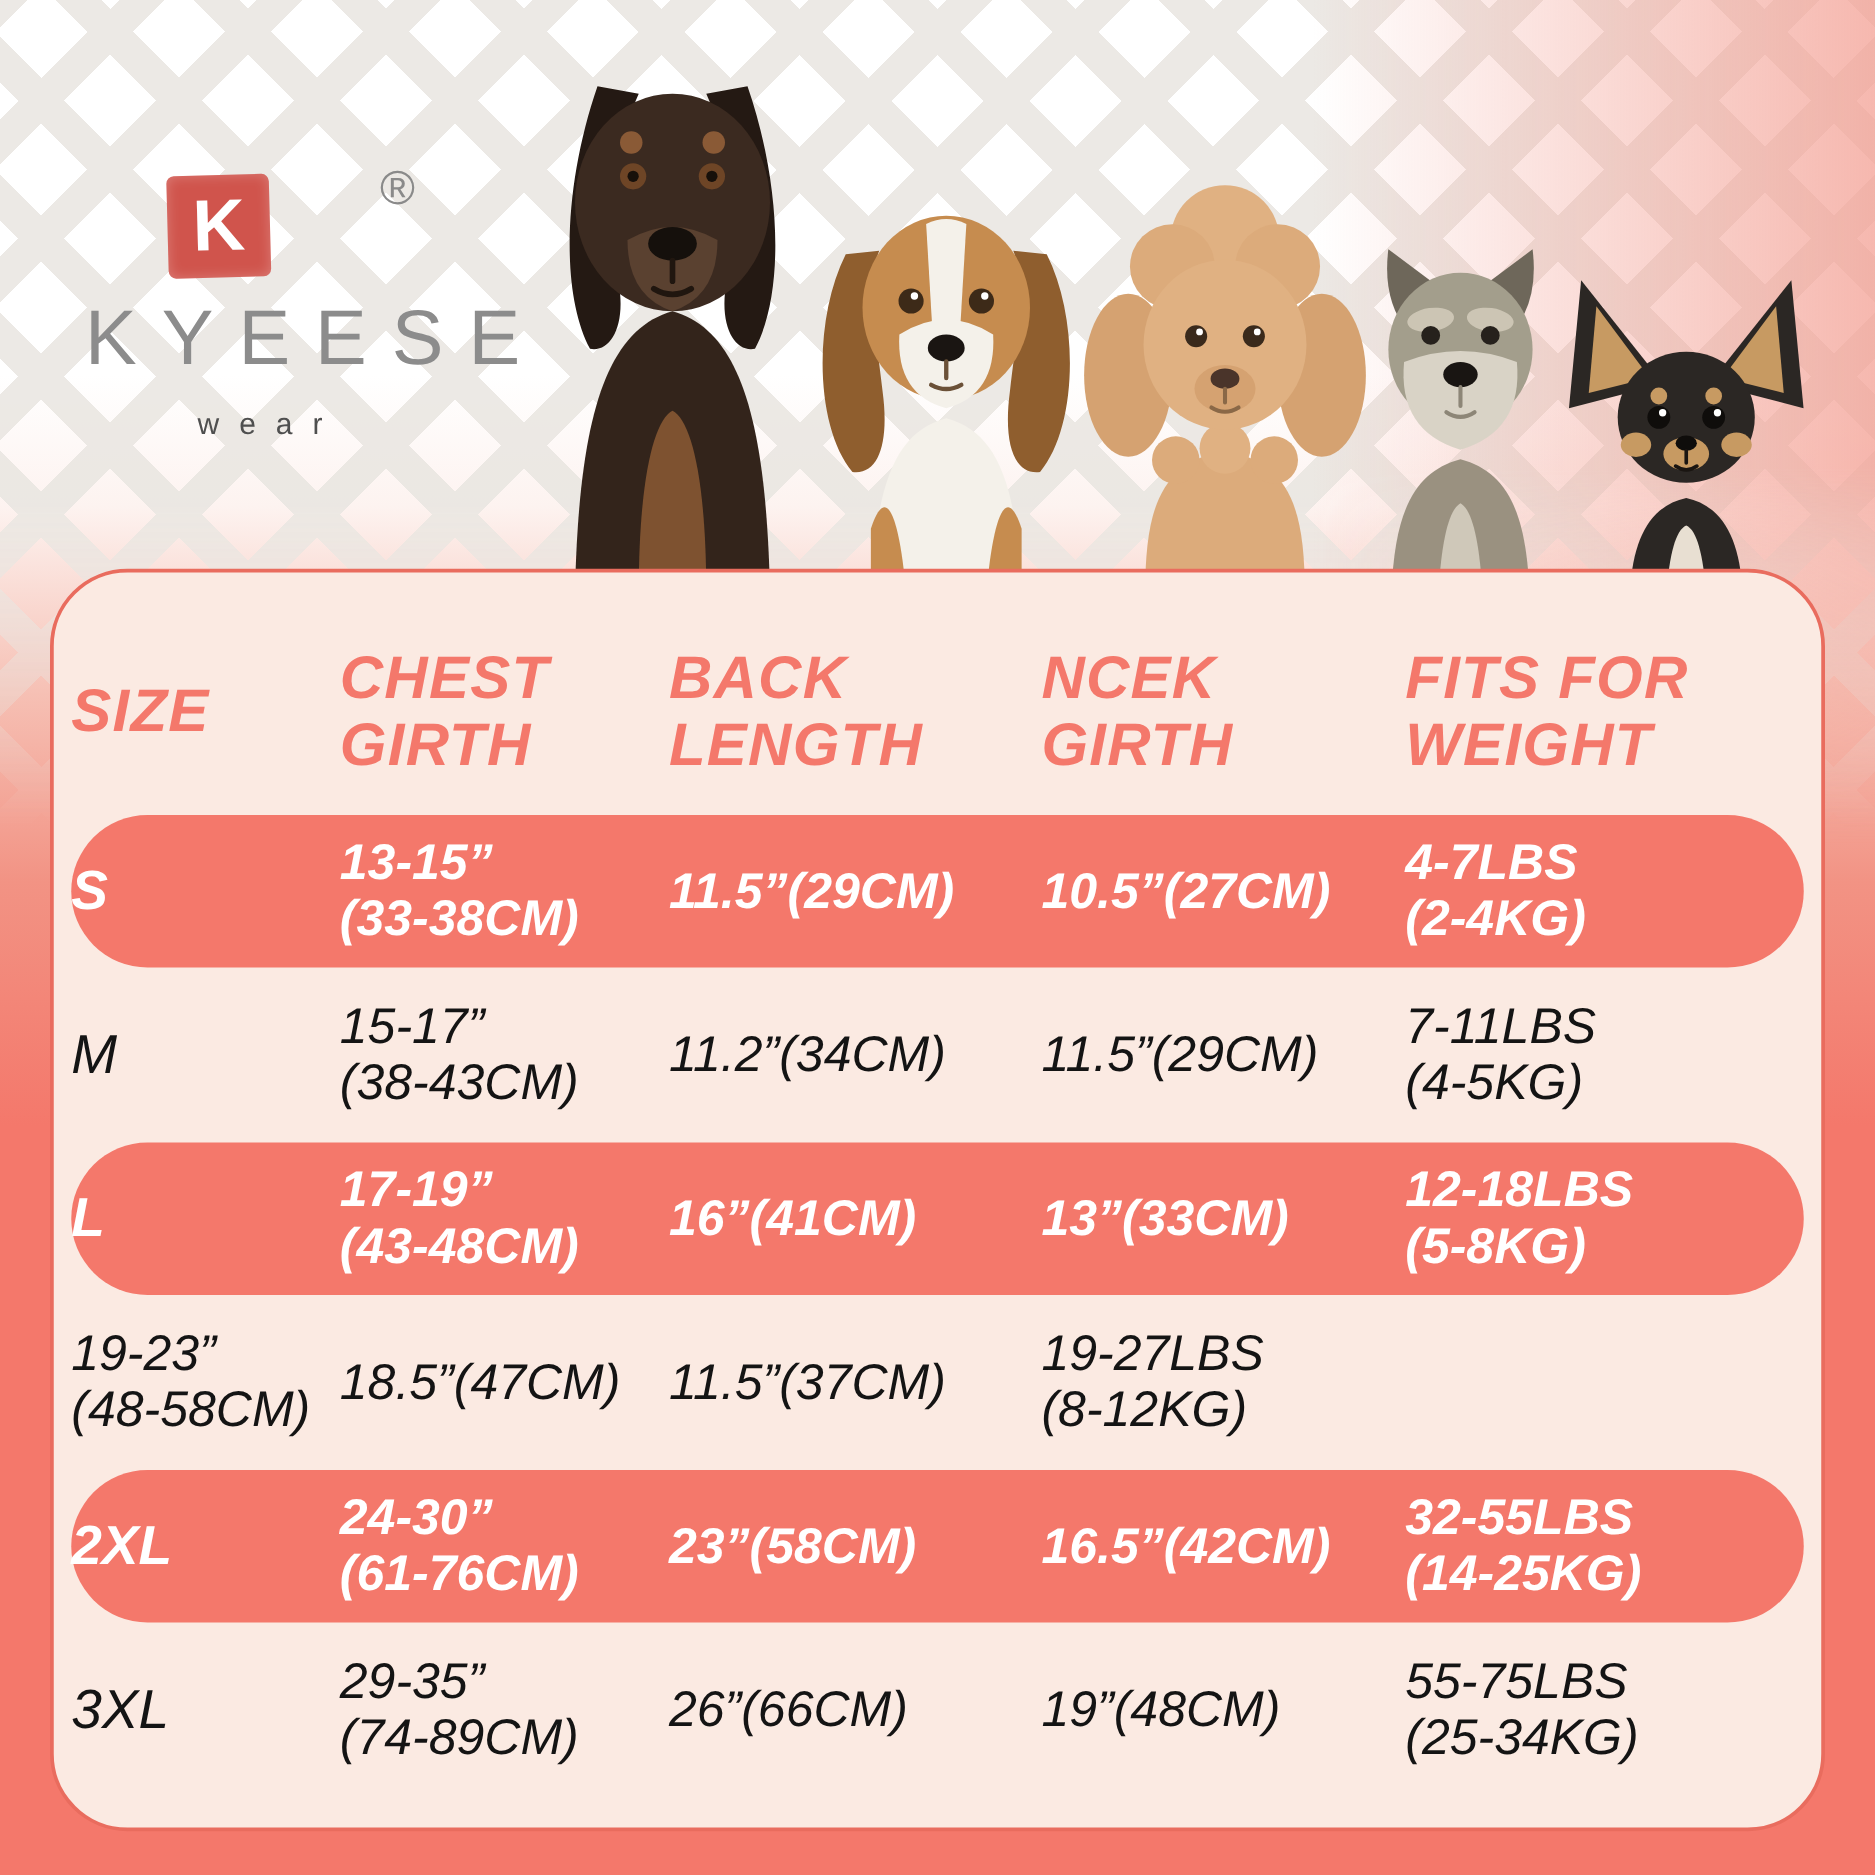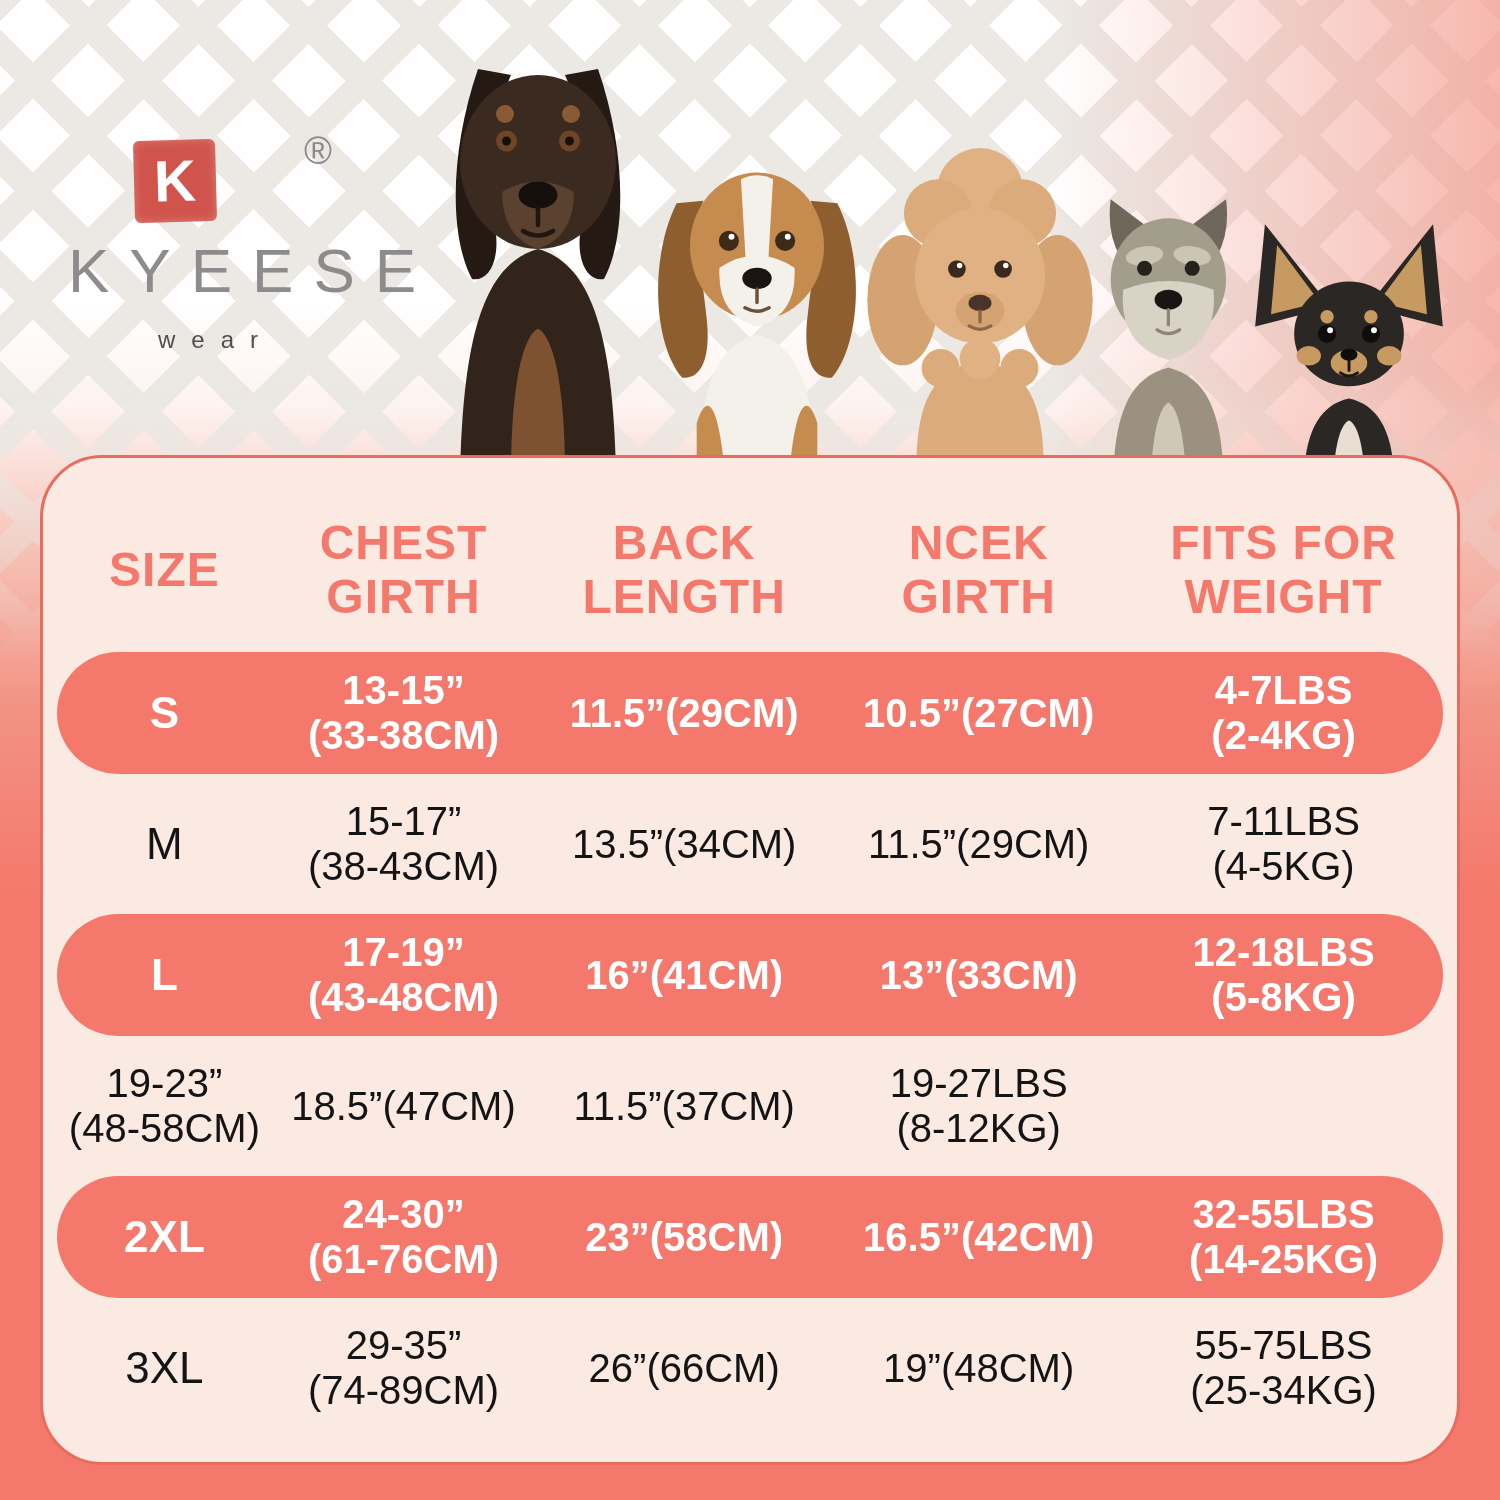--- a/index.html
+++ b/index.html
@@ -57,21 +57,21 @@
   .dog-chihuahua{left:866px; width:236px;height:262px;}
   
   .panel{
     position:absolute;left:40px;top:455px;width:1420px;height:1010px;
     background:#fbeae2;border:3px solid #e96c5e;border-radius:62px;
     box-sizing:border-box;z-index:2;padding:36px 14px 20px;
   }
   .thead,.row{
     display:grid;
     grid-template-columns:15.5% 19% 21.5% 21% 23%;
-    align-items:center;text-align:center;
+    align-items:center;text-align:left;font-style:italic;
   }
   .thead{height:152px;}
   .th{
     color:#f4786b;font-weight:bold;font-size:48px;line-height:1.12;
     white-space:pre-line;letter-spacing:1px;
   }
   .tbody{display:flex;flex-direction:column;gap:9px;margin-top:6px;}
   .row{height:122px;}
   .row.pill{background:#f4786b;border-radius:62px;}
   .cell{font-size:40px;line-height:1.12;white-space:pre-line;color:#141414;font-weight:normal;}
@@ -224,21 +224,21 @@
         <div class="cell">11.5”(29CM)</div>
         <div class="cell">10.5”(27CM)</div>
         <div class="cell">4-7LBS
 (2-4KG)</div>
       </div>
 
       <div class="row plain">
         <div class="cell size">M</div>
         <div class="cell">15-17”
 (38-43CM)</div>
-        <div class="cell">13.5”(34CM)</div>
+        <div class="cell">11.2”(34CM)</div>
         <div class="cell">11.5”(29CM)</div>
         <div class="cell">7-11LBS
 (4-5KG)</div>
       </div>
 
       <div class="row pill">
         <div class="cell size">L</div>
         <div class="cell">17-19”
 (43-48CM)</div>
         <div class="cell">16”(41CM)</div>

